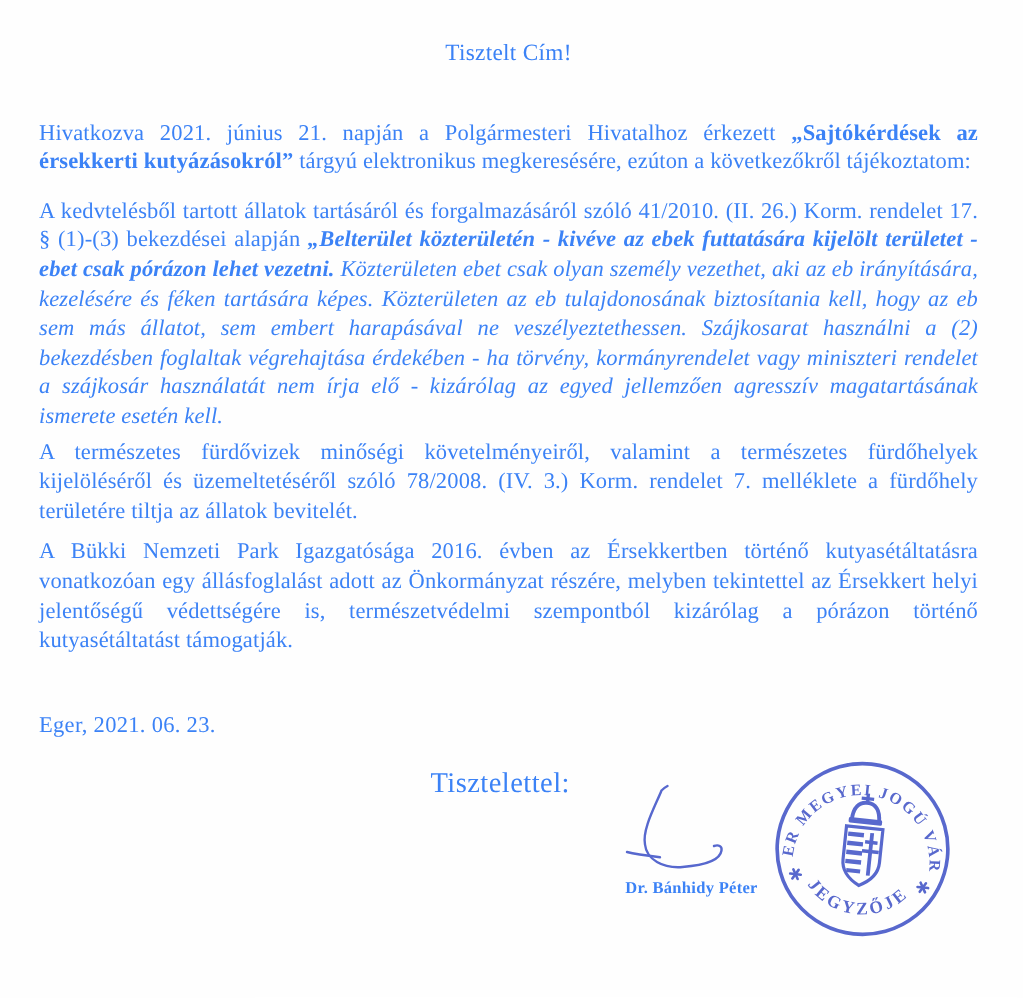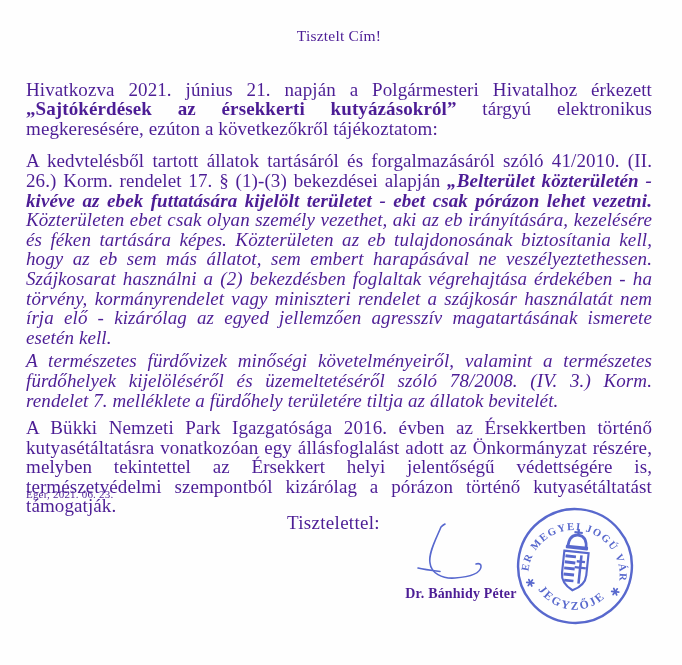--- a/index.html
+++ b/index.html
@@ -6,52 +6,52 @@
     margin: 0;
     padding: 0;
     background: #ffffff;
   }
   .page {
     position: relative;
     width: 682px;
     height: 665px;
     background: #fefefe;
     font-family: "Liberation Serif", "DejaVu Serif", serif;
-    color: #4c1d95;
+    color: #3b82f6;
     overflow: hidden;
     box-sizing: border-box;
     padding: 26px 30px 0 26px;
   }
   .salutation {
     text-align: center;
     font-size: 15.5px;
     line-height: 19.6px;
     margin: 0 0 34px 0;
     letter-spacing: 0.2px;
   }
   p.para {
-    font-size: 19px;
+    font-size: 15px;
     line-height: 19.6px;
     text-align: justify;
     margin: 0;
     letter-spacing: 0.1px;
   }
   p.p1 { margin-bottom: 13px; }
   p.p2 { margin-bottom: 4px; }
-  p.p3 { margin-bottom: 8px; font-style: italic;  }
+  p.p3 { margin-bottom: 8px;  }
   p.p4 { margin-bottom: 0;    }
   .bold { font-weight: bold; }
   .bold-italic { font-weight: bold; font-style: italic; }
   .italic { font-style: italic; }
 
   .dateline {
     position: absolute;
     left: 26px;
-    top: 488px;
-    font-size: 11px;
+    top: 476px;
+    font-size: 15px;
     letter-spacing: 0.2px;
   }
   .closing {
     position: absolute;
     left: 287px;
     top: 512px;
     font-size: 19px;
     letter-spacing: 0.3px;
   }
   .signature-svg {
@@ -69,21 +69,21 @@
     height: 126px;
     opacity: 0.85;
   }
   .signer-name {
     position: absolute;
     left: 336px;
     top: 586px;
     width: 250px;
     text-align: center;
     font-weight: bold;
-    font-size: 14px;
+    font-size: 11px;
     letter-spacing: 0.2px;
   }
   .signer-title {
     position: absolute;
     left: 305px;
     top: 604px;
     width: 312px;
     text-align: center;
     font-size: 15.5px;
     letter-spacing: 0.2px;

